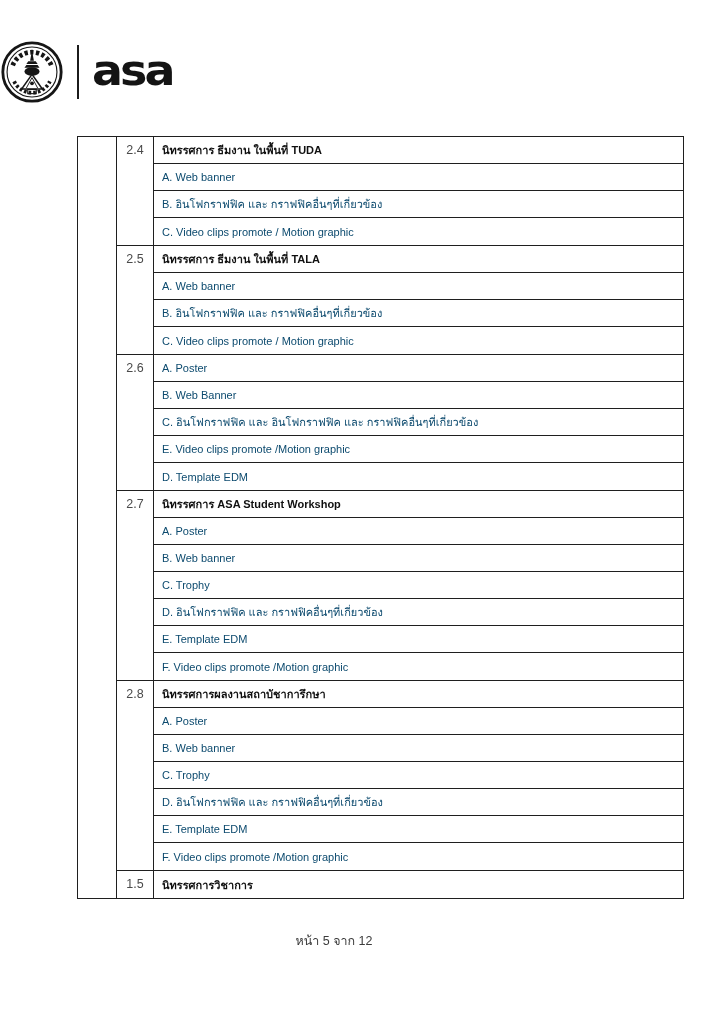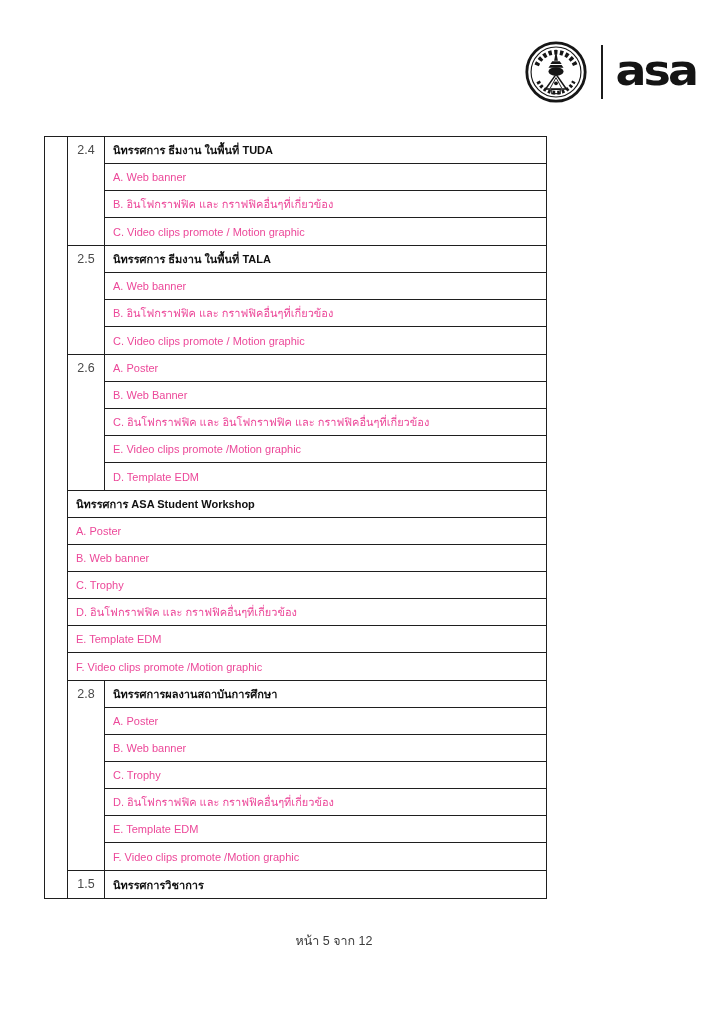--- a/index.html
+++ b/index.html
@@ -16,23 +16,22 @@
   }
 
   
   .header {
     position: absolute;
     top: 38px;
     left: 0;
     width: 660px;
     height: 68px;
     display: flex;
-    justify-content: flex-end;
+    justify-content: flex-start;
     align-items: center;
-    padding-left: 36px;
   }
   .logo-group {
     display: flex;
     align-items: center;
     gap: 13px;
   }
   .emblem svg { display: block; }
   .logo-divider {
     width: 2px;
     height: 54px;
@@ -45,27 +44,28 @@
     line-height: 1;
     color: #141414;
     letter-spacing: -3px;
     transform: scaleY(0.92);
     padding-bottom: 4px;
   }
 
   
   .doc-table {
     position: absolute;
-    left: 44px;
+    left: 77px;
     top: 136px;
-    width: 503px;
+    width: 607px;
     box-sizing: border-box;
     border: 1px solid #1f1f1f;
     display: flex;
     background: #fff;
+    padding-left: 16px;
   }
   .gutter-col {
     width: 22px;
     border-right: 1px solid #1f1f1f;
   }
   .sections {
     flex: 1;
     display: flex;
     flex-direction: column;
   }
@@ -98,21 +98,21 @@
     font-size: 11px;
     white-space: nowrap;
     overflow: hidden;
   }
   .row:last-child { border-bottom: none; text-align: center; }
   .title-row {
     font-weight: bold;
     color: #101010;
   }
   .item-row {
-    color: #ec4899;
+    color: #0c4a6e;
   }
 
   
   .footer {
     position: absolute;
     top: 931px;
     left: 0;
     width: 668px;
     text-align: center;
     font-size: 12.5px;
@@ -173,34 +173,35 @@
         <div class="num-cell">2.6</div>
         <div class="rows">
           <div class="row item-row">A. Poster</div>
           <div class="row item-row">B. Web Banner</div>
           <div class="row item-row">C. อินโฟกราฟฟิค และ อินโฟกราฟฟิค และ กราฟฟิคอื่นๆที่เกี่ยวข้อง</div>
           <div class="row item-row">E. Video clips promote /Motion graphic</div>
           <div class="row item-row">D. Template EDM</div>
         </div>
       </div>
       <div class="section">
+        <div class="num-cell">2.7</div>
         <div class="rows">
           <div class="row title-row">นิทรรศการ ASA Student Workshop</div>
           <div class="row item-row">A. Poster</div>
           <div class="row item-row">B. Web banner</div>
           <div class="row item-row">C. Trophy</div>
           <div class="row item-row">D. อินโฟกราฟฟิค และ กราฟฟิคอื่นๆที่เกี่ยวข้อง</div>
           <div class="row item-row">E. Template EDM</div>
           <div class="row item-row">F. Video clips promote /Motion graphic</div>
         </div>
       </div>
       <div class="section">
         <div class="num-cell">2.8</div>
         <div class="rows">
-          <div class="row title-row">นิทรรศการผลงานสถาบันการศึกษา</div>
+          <div class="row title-row">นิทรรศการผลงานสถาบัชาการึกษา</div>
           <div class="row item-row">A. Poster</div>
           <div class="row item-row">B. Web banner</div>
           <div class="row item-row">C. Trophy</div>
           <div class="row item-row">D. อินโฟกราฟฟิค และ กราฟฟิคอื่นๆที่เกี่ยวข้อง</div>
           <div class="row item-row">E. Template EDM</div>
           <div class="row item-row">F. Video clips promote /Motion graphic</div>
         </div>
       </div>
       <div class="section">
         <div class="num-cell">1.5</div>

